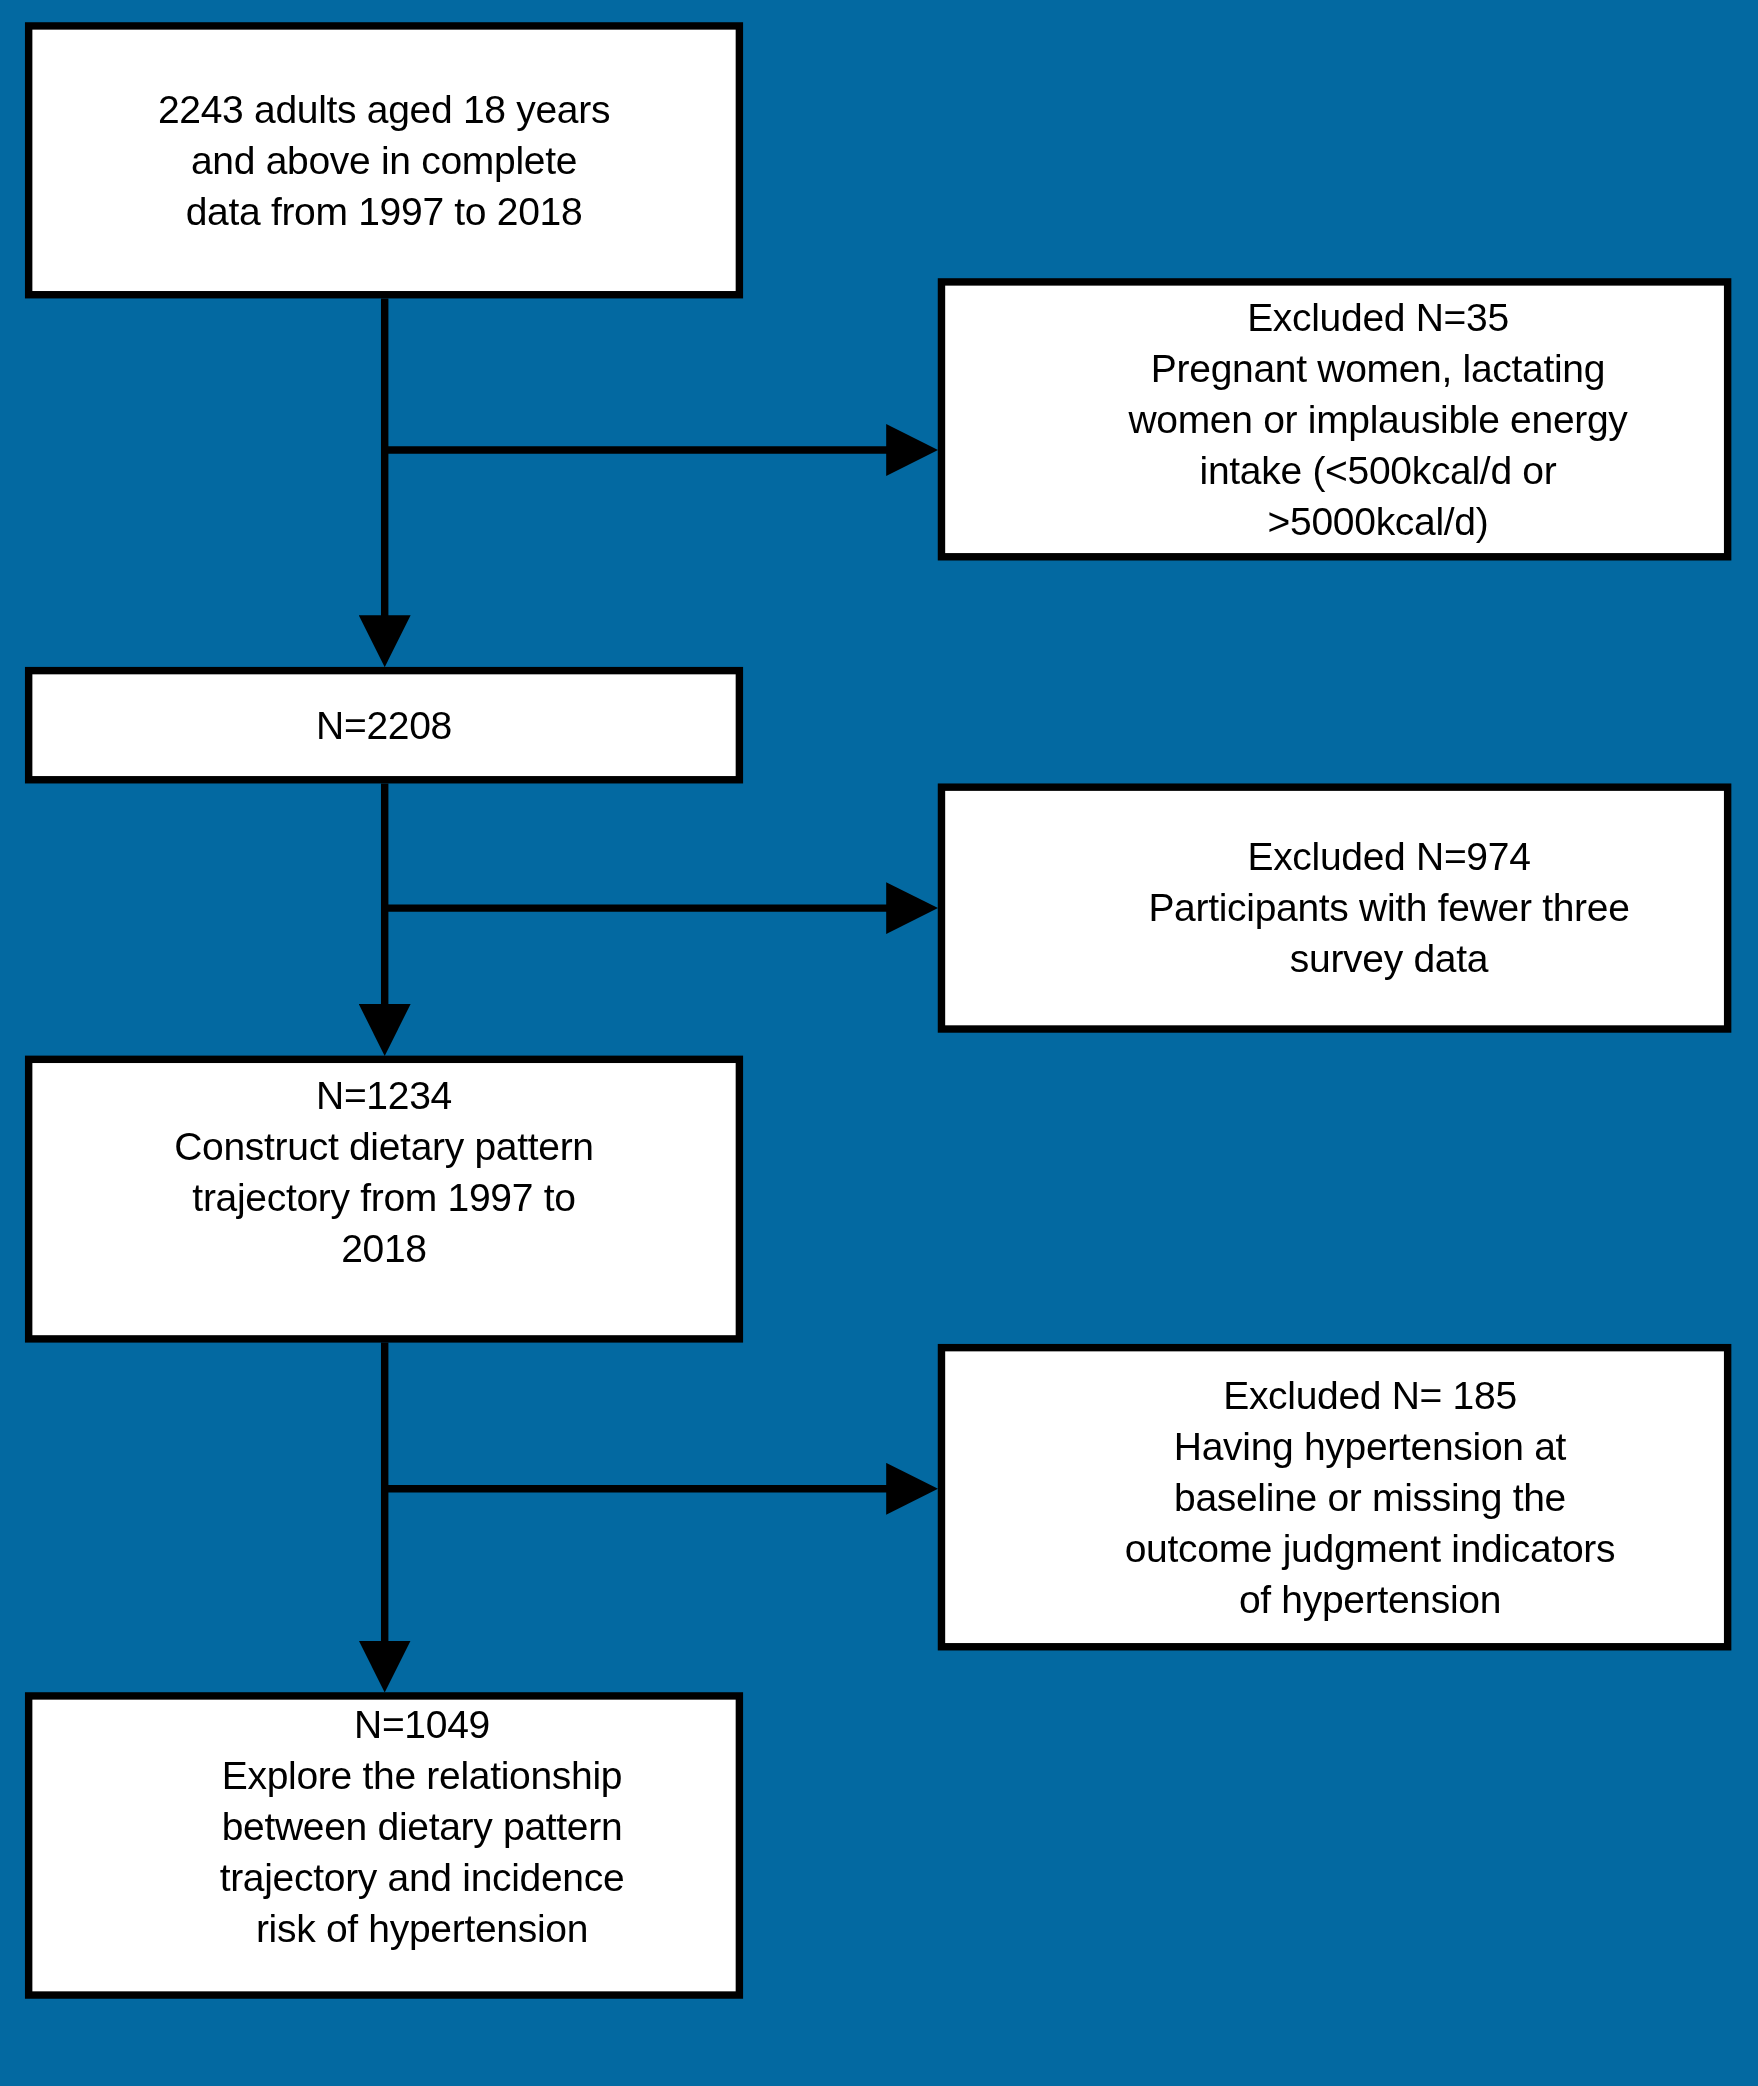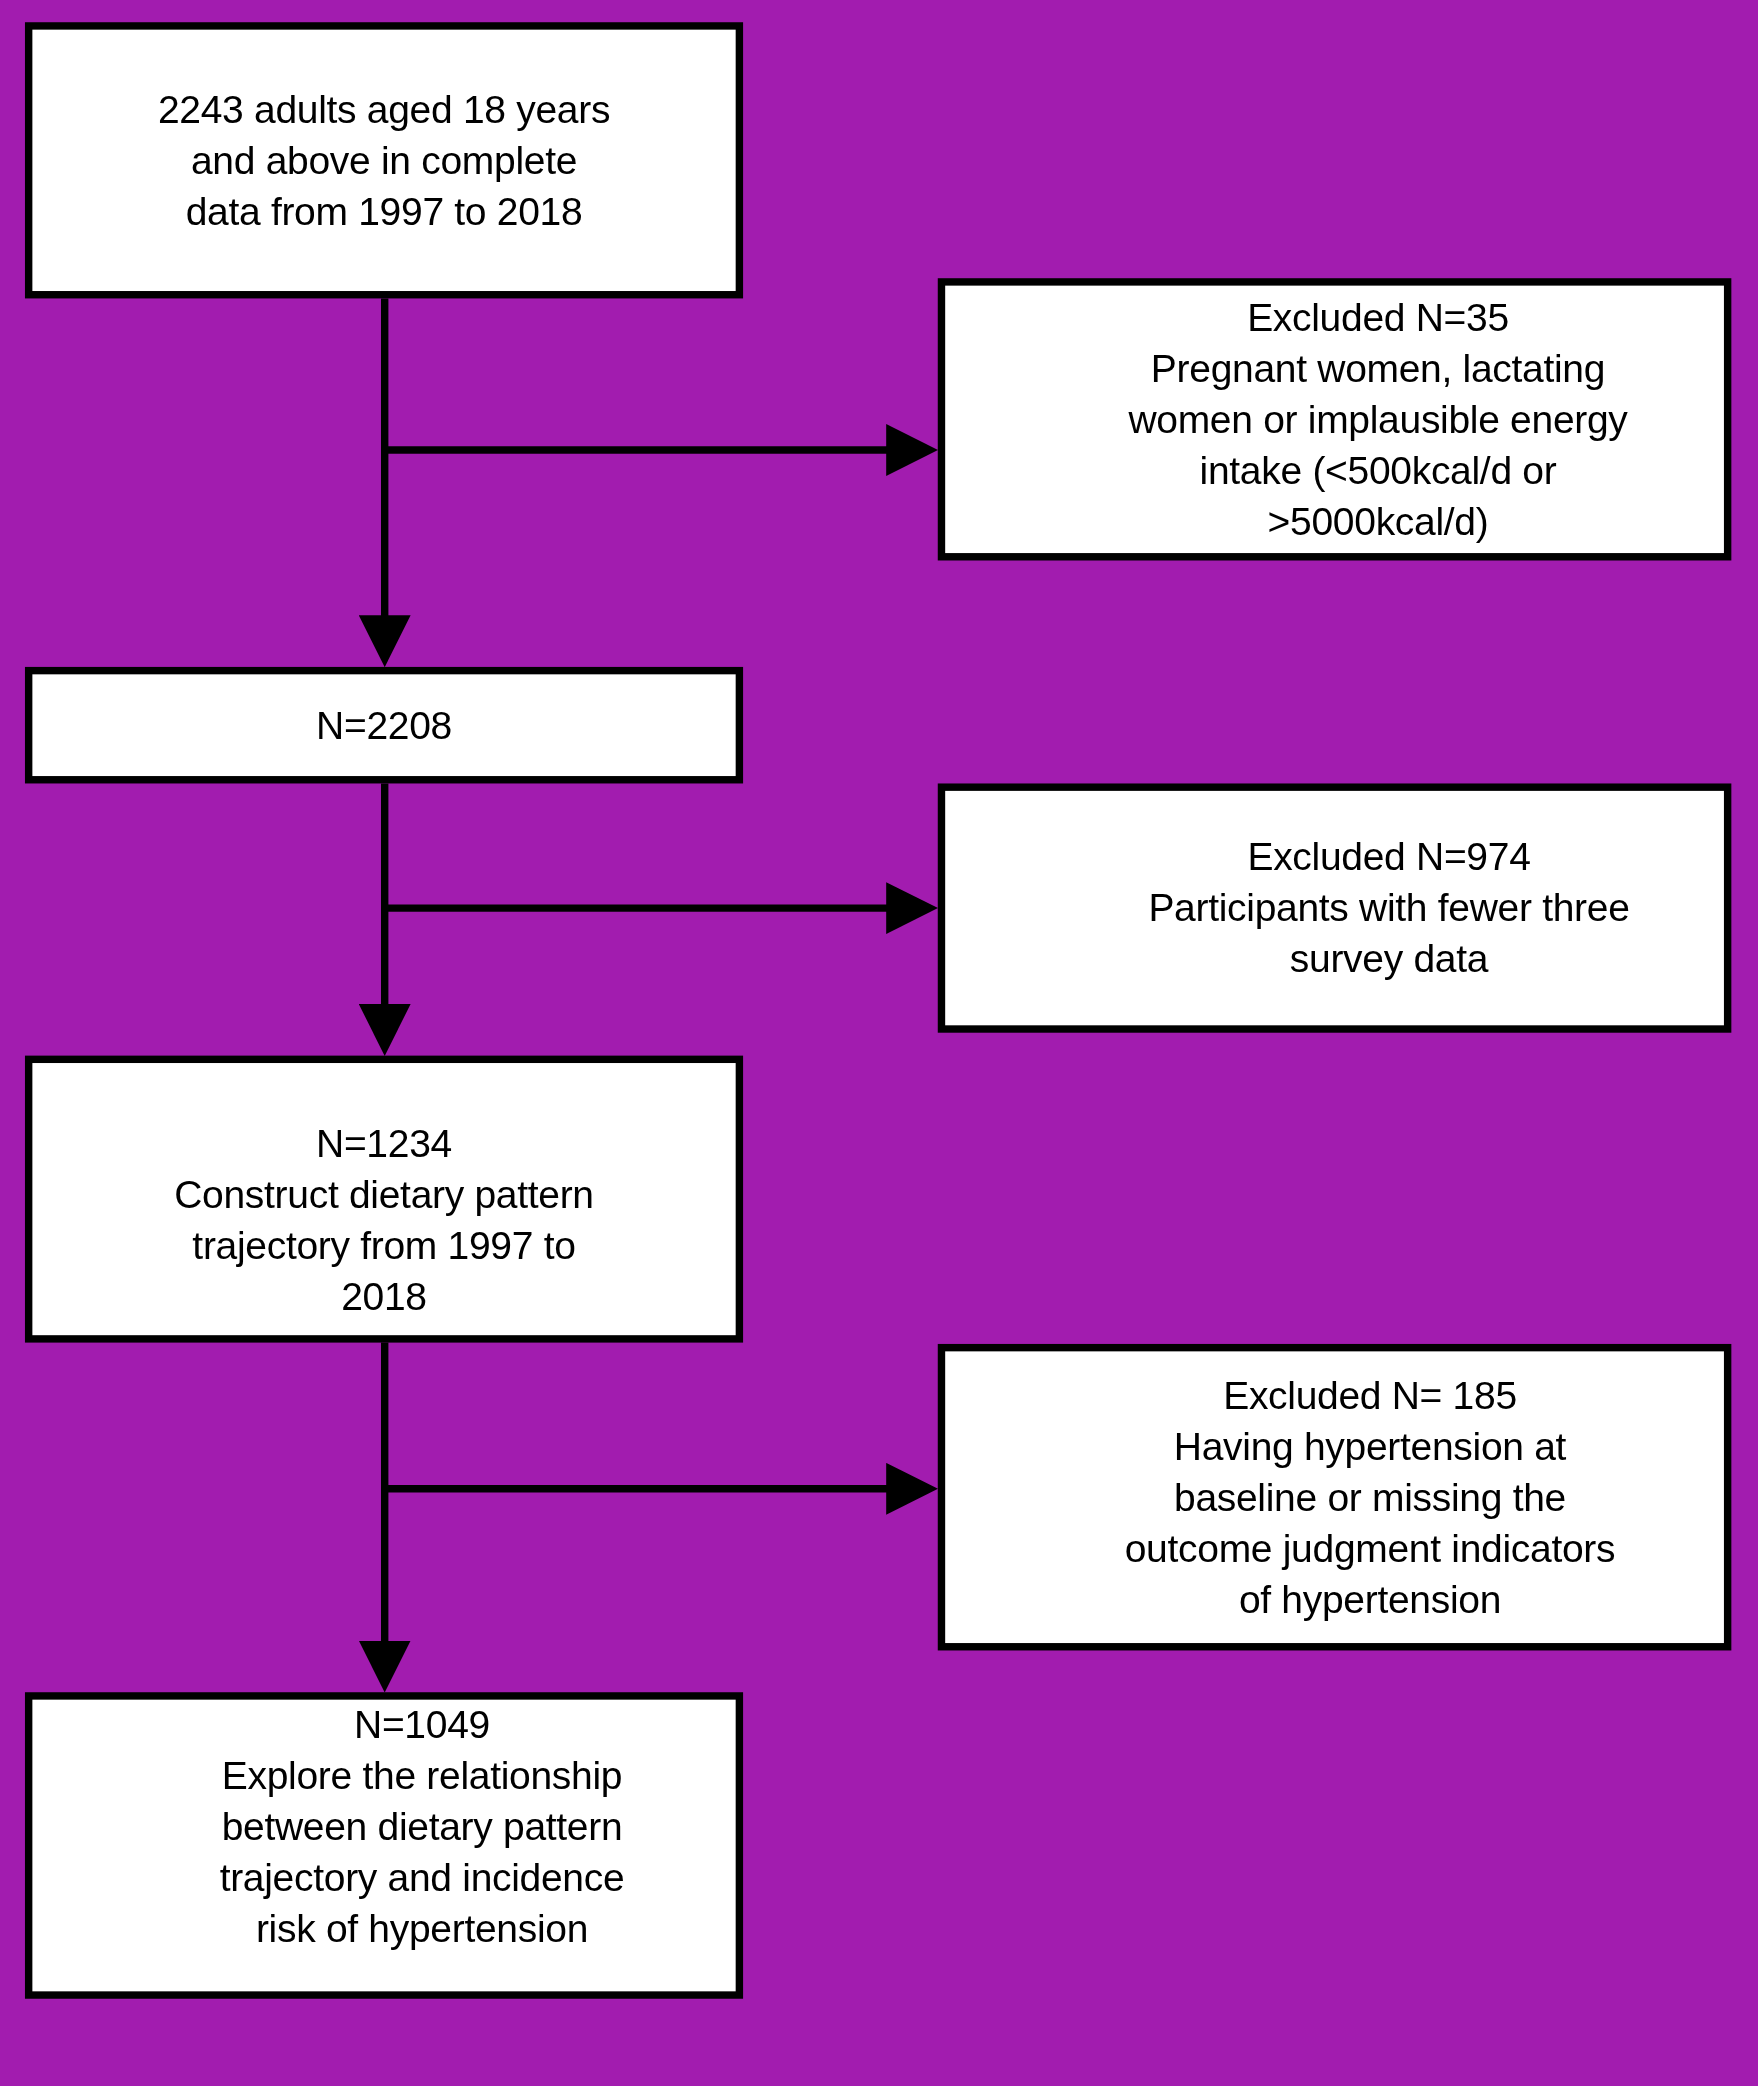--- a/index.html
+++ b/index.html
@@ -1,21 +1,21 @@
 <!DOCTYPE html>
 <html style="font-size:10.8px"><head>
 <meta charset="utf-8">
 <title>Study Flow Diagram</title>
 <style>
   html,body{margin:0;padding:0;background:#ffffff;}
   body{font-family:"Liberation Sans", sans-serif;color:#000;}
   #stage{
     position:relative;
     width:1759px;height:2087px;
-    background:#a21caf;
+    background:#0369a1;
     overflow:hidden;
   }
   svg#flow{position:absolute;left:0;top:0;width:1759px;height:2087px;display:block;}
   .box-rect{fill:#ffffff;stroke:#000000;stroke-width:11;}
   .conn{stroke:#000000;stroke-width:11;fill:none;}
   .box-text{
     position:absolute;
     box-sizing:border-box;
     display:flex;
     flex-direction:column;
@@ -26,21 +26,21 @@
     line-height:51px;
     font-weight:400;
     letter-spacing:-0.3px;
     color:#000000;
     padding:0 9.4px;
     white-space:pre-line;
   }
   
   #box-source   {left:25px;  top:22px;   width:718px; height:276px;}
   #box-n2208    {left:25px;  top:667px;  width:718px; height:117px;}
-  #box-n1234    {left:25px;  top:1076px; width:718px; height:287px;}
+  #box-n1234    {left:25px;  top:1028px; width:718px; height:287px;}
   #box-n1049    {left:25px;  top:1692px; width:718px; height:268px;margin-left:38px;}
   
   #box-excl1    {left:938px;top:278px;  width:880px; height:282px;}
   #box-excl2    {left:938px;top:783px; width:902px; height:249px;}
   #box-excl3    {left:938px;top:1344px; width:794px; height:307px;margin-left:35px;}
 </style>
 </head>
 <body>
 
 <div id="stage">

